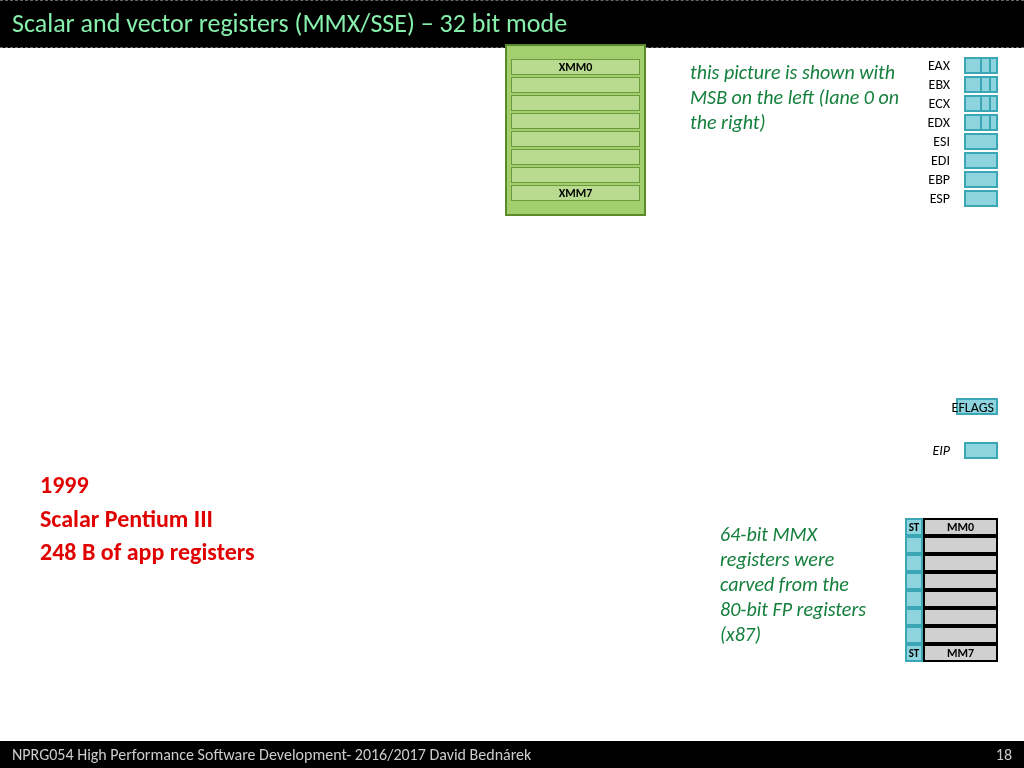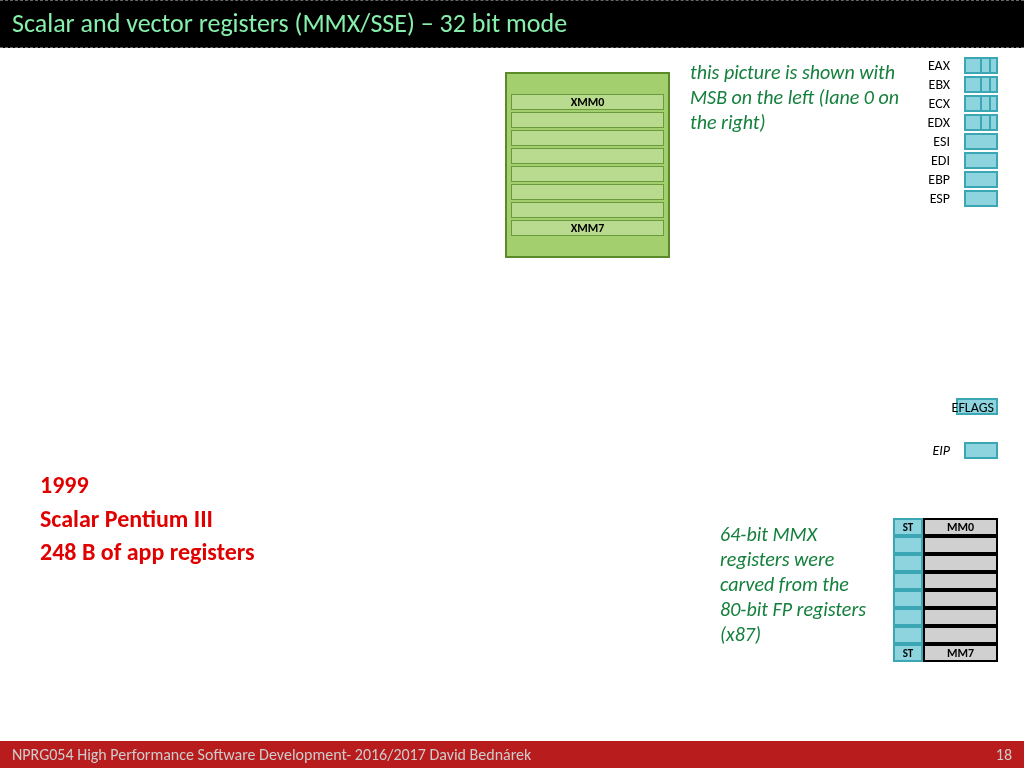--- a/index.html
+++ b/index.html
@@ -1,28 +1,28 @@
 <!DOCTYPE html>
 <html><head>
 <meta charset="utf-8">
 <style>
   * { margin:0; padding:0; box-sizing:border-box; }
   body { width:1024px; height:768px; font-family:"Calibri","Segoe UI",Arial,sans-serif; background:#fff; position:relative; overflow:hidden; }
 
   .titlebar { background:#000; color:#86efac; font-size:26px; padding:6px 12px 8px 12px; border-top:1px dashed #666; border-bottom:1px dashed #666; }
-  .footer { position:absolute; bottom:0; left:0; right:0; background:#b91c1c; color:#ccc; font-size:16px; padding:4px 12px; display:flex; justify-content:space-between; }
+  .footer { position:absolute; bottom:0; left:0; right:0; background:#000000; color:#ccc; font-size:16px; padding:4px 12px; display:flex; justify-content:space-between; }
 
   .note { font-style:italic; font-size:20px; color:#15803d; line-height:1.25; position:absolute; }
   .note1 { left:690px; top:60px; width:230px; }
   .note2 { left:720px; top:522px; width:150px; }
 
   .redtext { color:#e00000; font-weight:700; font-size:24px; line-height:1.4; position:absolute; left:40px; top:468px; width:620px; }
 
   
-  .xmm { position:absolute; left:505px; top:72px; width:165px; border:2px solid #5b8a2a; background:#a3cf6e; padding:18px 2px; }
+  .xmm { position:absolute; left:505px; top:44px; width:141px; border:2px solid #5b8a2a; background:#a3cf6e; padding:11px 2px; }
   .xmm-row { height:16px; margin:2px 2px; background:#b9db8f; border:1px solid #6a9a3a; display:flex; align-items:center; justify-content:center; font-size:12px; font-weight:700; }
   .xmm-row + .xmm-row { margin-top:2px; }
 
   
   .gpr { position:absolute; right:26px; top:57px; display:flex; flex-direction:column; gap:2px; }
   .gpr-row { display:flex; align-items:center; gap:14px; justify-content:flex-end; }
   .gpr-lbl { font-size:14px; text-align:right; width:34px; }
   .gpr-bar { width:34px; height:17px; background:#8dd4df; border:2px solid #3ba7b5; position:relative; }
   .gpr-bar.withsubs::before, .gpr-bar.withsubs::after { content:""; position:absolute; top:-2px; bottom:-2px; border:2px solid #3ba7b5; background:#8dd4df; }
   .gpr-bar.withsubs::before { right:-2px; width:7px; }
@@ -30,21 +30,21 @@
 
   .eflags { position:absolute; right:26px; top:398px; }
   .eflags .gpr-bar { width:42px; }
   .eflags .lbl-over { position:absolute; right:2px; top:-1px; font-size:14px; }
 
   .eip { position:absolute; right:26px; top:442px;font-style:italic; }
 
   
   .mmx { position:absolute; right:26px; top:518px; display:flex; flex-direction:column; }
   .mmx-row { display:flex; }
-  .st-cell { width:30px; height:18px; background:#8dd4df; border:2px solid #3ba7b5; font-size:11px; font-weight:700; display:flex; align-items:center; justify-content:center; }
+  .st-cell { width:18px; height:18px; background:#8dd4df; border:2px solid #3ba7b5; font-size:11px; font-weight:700; display:flex; align-items:center; justify-content:center; }
   .mm-cell { width:75px; height:18px; background:#d0d0d0; border:2px solid #000; font-size:12px; font-weight:700; display:flex; align-items:center; justify-content:center; }
 </style>
 </head>
 <body>
 
 <div class="titlebar">Scalar and vector registers (MMX/SSE) – 32 bit mode</div>
 
 <div class="xmm">
   <div class="xmm-row">XMM0</div>
   <div class="xmm-row"></div>

